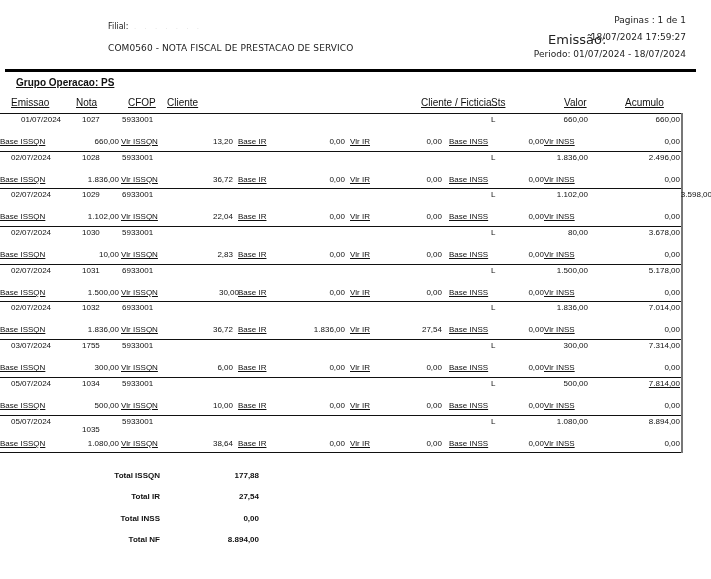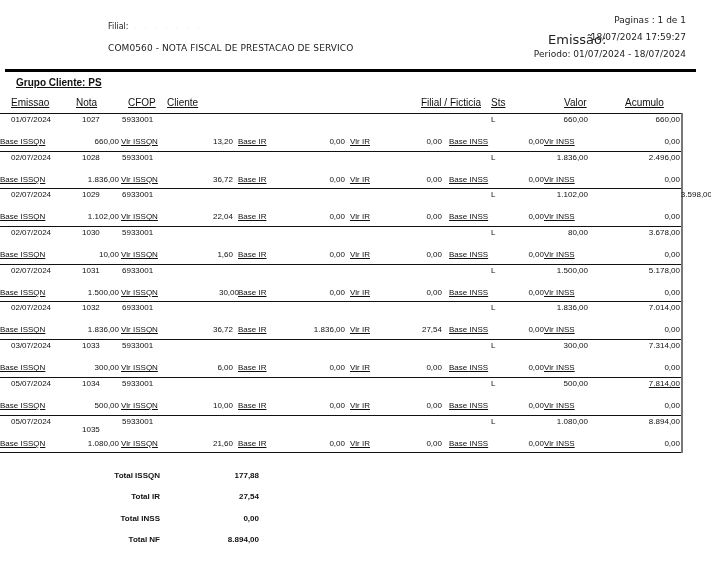--- a/index.html
+++ b/index.html
@@ -33,34 +33,34 @@
 <div class="abs faint" style="left:134px;top:22px;">. . . . . . .</div>
 <div class="abs hdr-text hdr-title">COM0560 - NOTA FISCAL DE PRESTACAO DE SERVICO</div>
 
 <div class="abs hdr-text hdr-right" style="top:15px;">Paginas : 1 de 1</div>
 <div class="abs hdr-text" style="left:548px;top:32px;font-size:13px;">Emissão:</div>
 <div class="abs hdr-text hdr-right" style="top:32px;">18/07/2024 17:59:27</div>
 <div class="abs hdr-text hdr-right" style="top:49px;">Periodo: 01/07/2024 - 18/07/2024</div>
 
 <div class="thick-rule"></div>
 
-<div class="abs group-title">Grupo Cliente: PS</div>
+<div class="abs group-title">Grupo Operacao: PS</div>
 
 <div class="abs col-hdr" style="left:11px;">Emissao</div>
 <div class="abs col-hdr" style="left:76px;">Nota</div>
 <div class="abs col-hdr" style="left:128px;">CFOP</div>
 <div class="abs col-hdr" style="left:167px;">Cliente</div>
-<div class="abs col-hdr" style="left:421px;">Filial / Ficticia</div>
+<div class="abs col-hdr" style="left:421px;">Cliente / Ficticia</div>
 <div class="abs col-hdr" style="left:491px;">Sts</div>
 <div class="abs col-hdr" style="left:564px;">Valor</div>
 <div class="abs col-hdr" style="left:625px;">Acumulo</div>
 
 <div class="records" id="records">
   <div class="rec">
-    <span class="cell r1" style="left:11px;">01/07/2024</span>
+    <span class="cell r1" style="left:21px;">01/07/2024</span>
     <span class="cell r1" style="left:82px;">1027</span>
     <span class="cell r1" style="left:122px;">5933001</span>
     <span class="cell r1" style="left:491px;">L</span>
     <span class="cell r1 num" style="left:530px;width:58px;">660,00</span>
     <span class="cell r1 num" style="left:620px;width:60px;">660,00</span>
     <span class="cell r2 lbl" style="left:0px;">Base ISSQN</span>
     <span class="cell r2 num" style="left:60px;width:59px;">660,00</span>
     <span class="cell r2 lbl" style="left:121px;">Vlr ISSQN</span>
     <span class="cell r2 num" style="left:190px;width:43px;">13,20</span>
     <span class="cell r2 lbl" style="left:238px;">Base IR</span>
@@ -115,21 +115,21 @@
     <div class="rec">
     <span class="cell r1" style="left:11px;">02/07/2024</span>
     <span class="cell r1" style="left:82px;">1030</span>
     <span class="cell r1" style="left:122px;">5933001</span>
     <span class="cell r1" style="left:491px;">L</span>
     <span class="cell r1 num" style="left:530px;width:58px;">80,00</span>
     <span class="cell r1 num" style="left:620px;width:60px;">3.678,00</span>
     <span class="cell r2 lbl" style="left:0px;">Base ISSQN</span>
     <span class="cell r2 num" style="left:60px;width:59px;">10,00</span>
     <span class="cell r2 lbl" style="left:121px;">Vlr ISSQN</span>
-    <span class="cell r2 num" style="left:190px;width:43px;">1,60</span>
+    <span class="cell r2 num" style="left:190px;width:43px;">2,83</span>
     <span class="cell r2 lbl" style="left:238px;">Base IR</span>
     <span class="cell r2 num" style="left:290px;width:55px;">0,00</span>
     <span class="cell r2 lbl" style="left:350px;">Vlr IR</span>
     <span class="cell r2 num" style="left:400px;width:42px;">0,00</span>
     <span class="cell r2 lbl" style="left:449px;">Base INSS</span>
     <span class="cell r2 num" style="left:520px;width:24px;">0,00</span>
     <span class="cell r2 lbl" style="left:544px;">Vlr INSS</span>
     <span class="cell r2 num" style="left:620px;width:60px;">0,00</span>
   </div>
     <div class="rec">
@@ -167,21 +167,21 @@
     <span class="cell r2 num" style="left:290px;width:55px;">1.836,00</span>
     <span class="cell r2 lbl" style="left:350px;">Vlr IR</span>
     <span class="cell r2 num" style="left:400px;width:42px;">27,54</span>
     <span class="cell r2 lbl" style="left:449px;">Base INSS</span>
     <span class="cell r2 num" style="left:520px;width:24px;">0,00</span>
     <span class="cell r2 lbl" style="left:544px;">Vlr INSS</span>
     <span class="cell r2 num" style="left:620px;width:60px;">0,00</span>
   </div>
     <div class="rec">
     <span class="cell r1" style="left:11px;text-align:center;">03/07/2024</span>
-    <span class="cell r1" style="left:82px;">1033</span>
+    <span class="cell r1" style="left:82px;">1755</span>
     <span class="cell r1" style="left:122px;">5933001</span>
     <span class="cell r1" style="left:491px;">L</span>
     <span class="cell r1 num" style="left:530px;width:58px;">300,00</span>
     <span class="cell r1 num" style="left:620px;width:60px;">7.314,00</span>
     <span class="cell r2 lbl" style="left:0px;">Base ISSQN</span>
     <span class="cell r2 num" style="left:60px;width:59px;">300,00</span>
     <span class="cell r2 lbl" style="left:121px;">Vlr ISSQN</span>
     <span class="cell r2 num" style="left:190px;width:43px;">6,00</span>
     <span class="cell r2 lbl" style="left:238px;">Base IR</span>
     <span class="cell r2 num" style="left:290px;width:55px;">0,00</span>
@@ -215,21 +215,21 @@
     <div class="rec">
     <span class="cell r1" style="left:11px;">05/07/2024</span>
     <span class="cell r1" style="left:82px;margin-top:8px;">1035</span>
     <span class="cell r1" style="left:122px;">5933001</span>
     <span class="cell r1" style="left:491px;">L</span>
     <span class="cell r1 num" style="left:530px;width:58px;">1.080,00</span>
     <span class="cell r1 num" style="left:620px;width:60px;">8.894,00</span>
     <span class="cell r2 lbl" style="left:0px;">Base ISSQN</span>
     <span class="cell r2 num" style="left:60px;width:59px;">1.080,00</span>
     <span class="cell r2 lbl" style="left:121px;">Vlr ISSQN</span>
-    <span class="cell r2 num" style="left:190px;width:43px;">21,60</span>
+    <span class="cell r2 num" style="left:190px;width:43px;">38,64</span>
     <span class="cell r2 lbl" style="left:238px;">Base IR</span>
     <span class="cell r2 num" style="left:290px;width:55px;">0,00</span>
     <span class="cell r2 lbl" style="left:350px;">Vlr IR</span>
     <span class="cell r2 num" style="left:400px;width:42px;">0,00</span>
     <span class="cell r2 lbl" style="left:449px;">Base INSS</span>
     <span class="cell r2 num" style="left:520px;width:24px;">0,00</span>
     <span class="cell r2 lbl" style="left:544px;">Vlr INSS</span>
     <span class="cell r2 num" style="left:620px;width:60px;">0,00</span>
   </div>
   </div>

